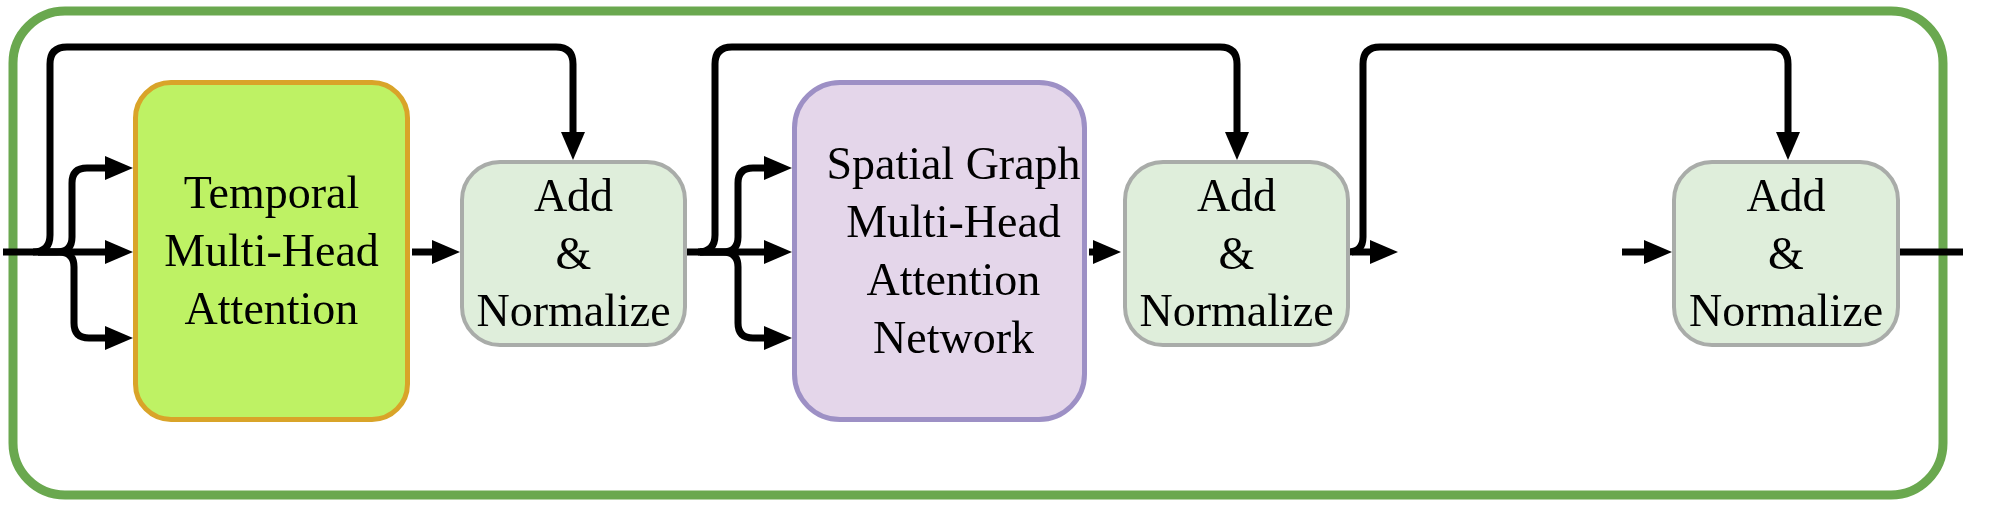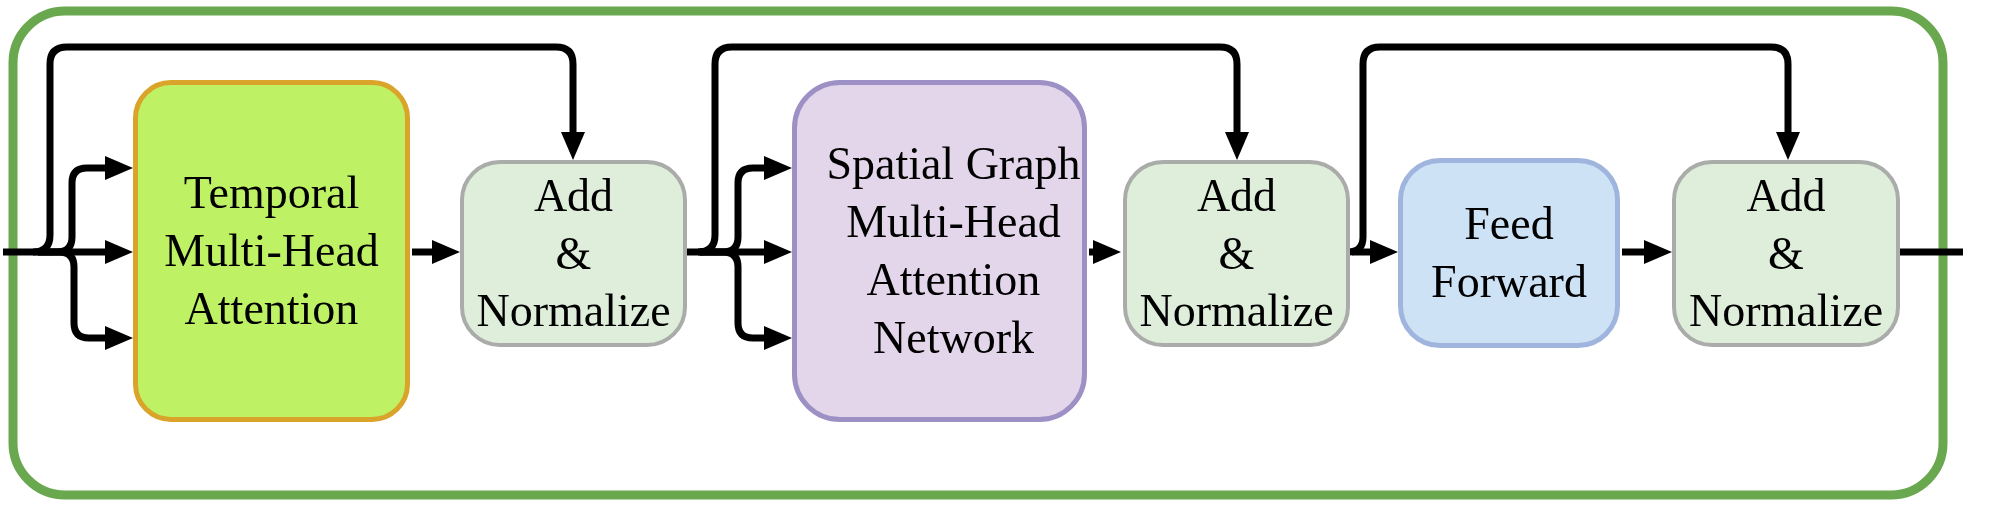--- a/index.html
+++ b/index.html
@@ -133,24 +133,20 @@
 Attention
 Network</span>
   </div>
 
   <div class="block block-addnorm2" style="background-color: rgb(223, 238, 219); border-color: rgb(169, 172, 169);">
     <span class="block-label">Add
 &amp;
 Normalize</span>
   </div>
 
-  <div class="block block-feedforward" style="background-color: rgb(206, 226, 246); border-color: rgb(159, 181, 222);">
-    <span class="block-label">Feed
-Forward</span>
-  </div>
 
   <div class="block block-addnorm3" style="background-color: rgb(223, 238, 219); border-color: rgb(169, 172, 169);">
     <span class="block-label">Add
 &amp;
 Normalize</span>
   </div>
 
 </div>
 
 </body></html>

